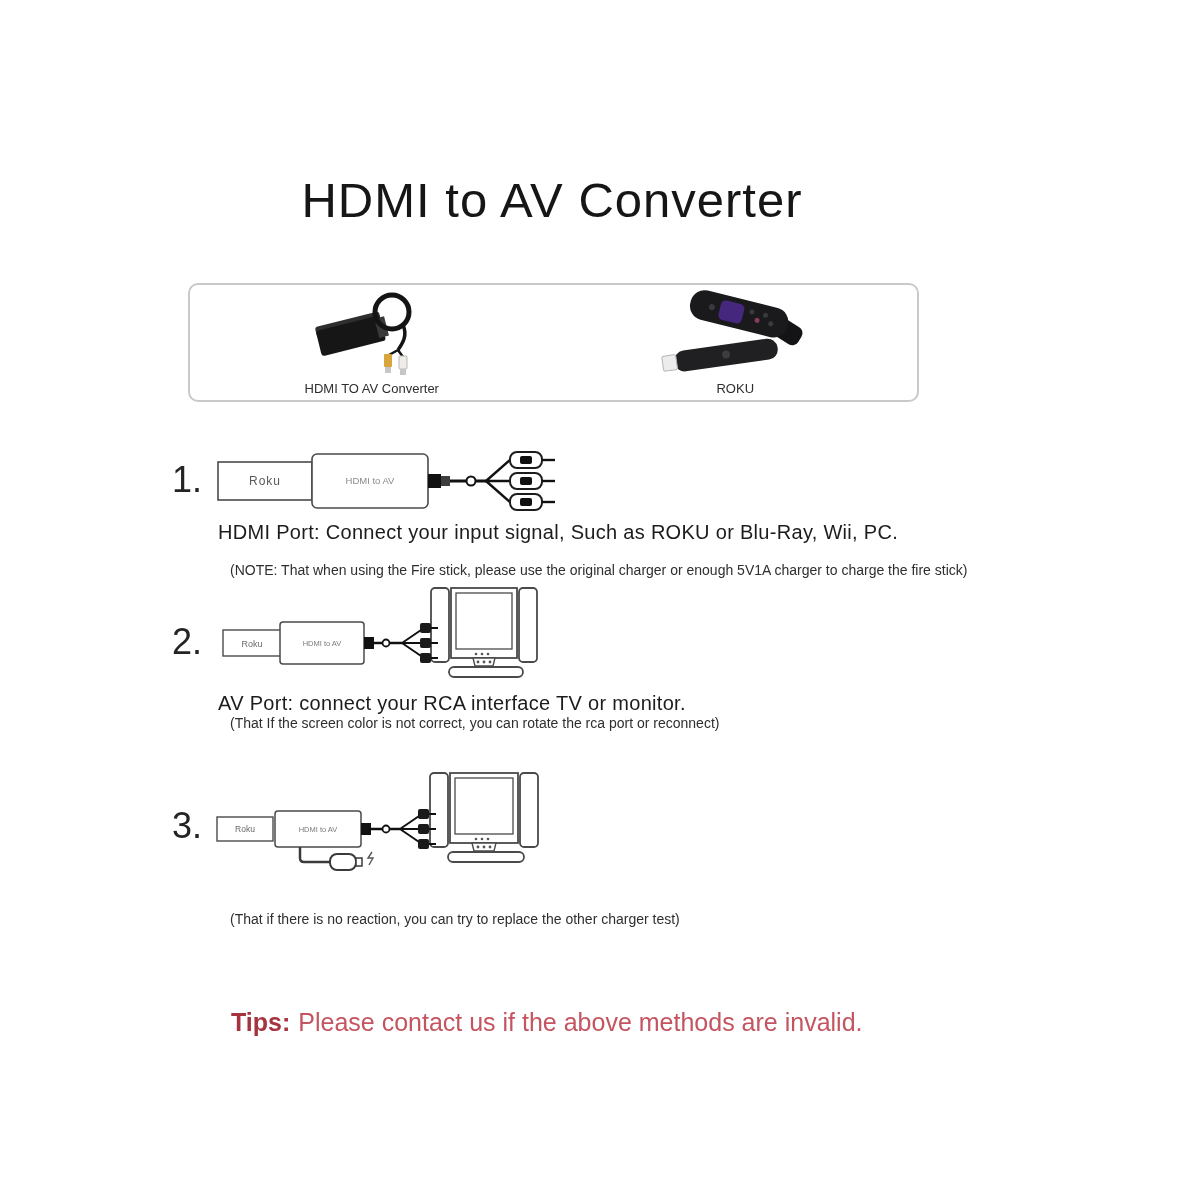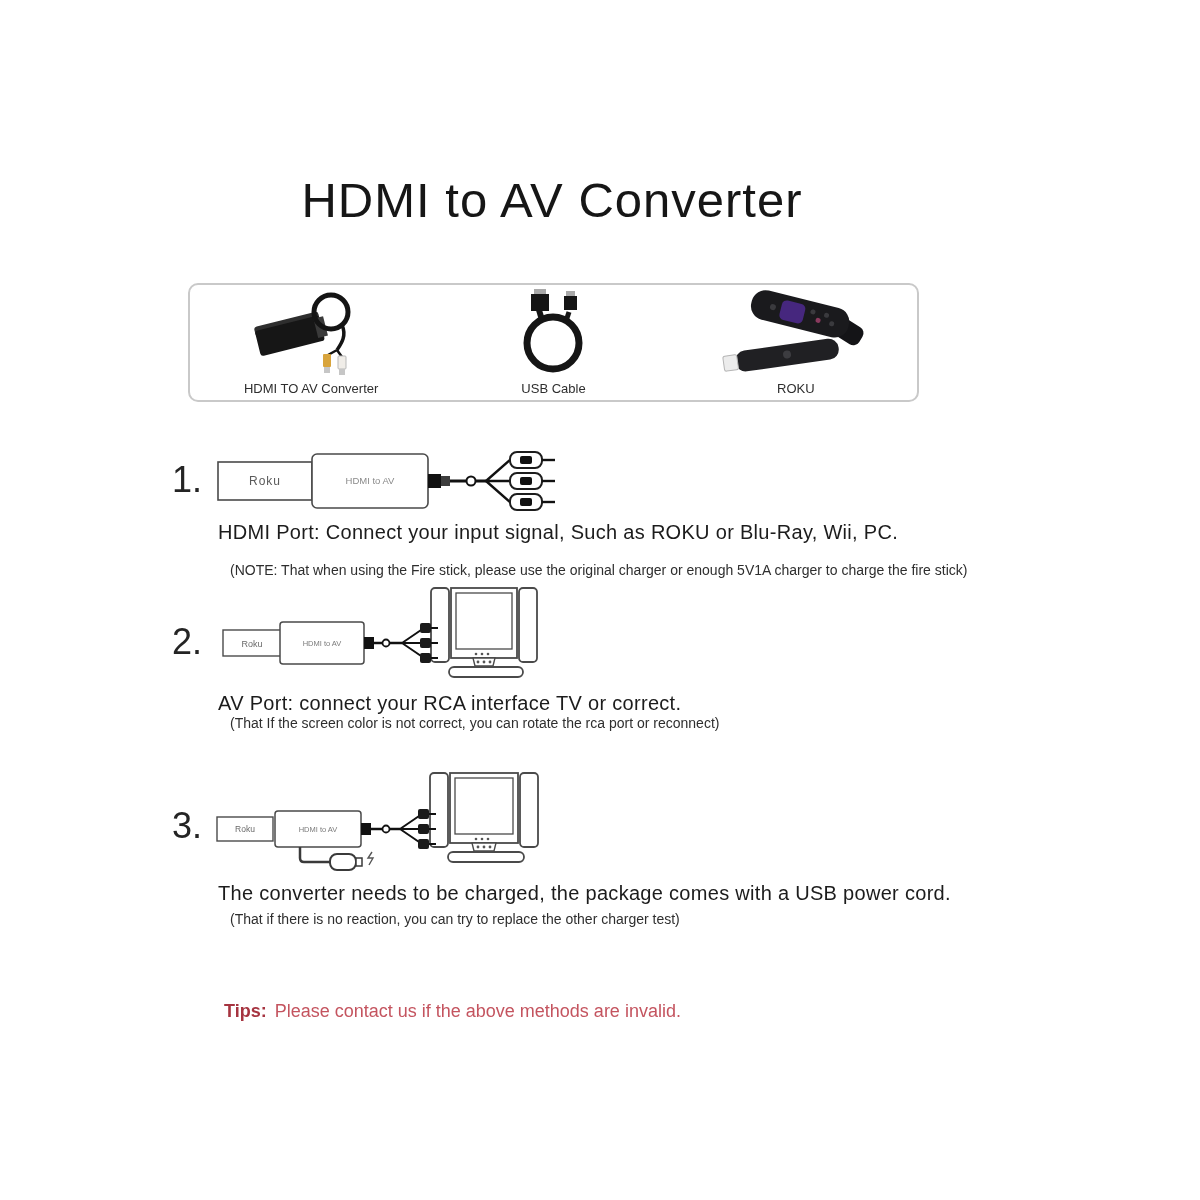--- a/index.html
+++ b/index.html
@@ -17,21 +17,21 @@
     border:2px solid #c9c9c9; border-radius:10px; box-sizing:border-box;
     display:flex; align-items:stretch;
   }
   .product { flex:1; display:flex; flex-direction:column; align-items:center; justify-content:flex-end; padding-bottom:5px; }
   .product .art { flex:1; display:flex; align-items:center; justify-content:center; }
   .plabel { font-size:13px; color:#2e2e2e; line-height:1; }
   .step-num { position:absolute; left:172px; margin:0; font-size:36px; color:#242424; line-height:1; }
   .diagram { position:absolute; }
   .step-heading { position:absolute; left:214px; margin:4px; font-size:20px; letter-spacing:0.3px; color:#1c1c1c; line-height:1.1; }
   .step-note { position:absolute; left:214px; margin:16px; font-size:14px; color:#2e2e2e; line-height:1.1; }
-  .tips { position:absolute; left:214px; top:991px; margin:10px; font-size:18px; color:#c4545f; }
+  .tips { position:absolute; left:214px; top:991px; margin:17px; font-size:25px; color:#c4545f; }
   .tips .tips-label { color:#a63440; font-weight:bold; margin-right:8px; }
   svg text { font-family:"Liberation Sans", sans-serif; }
 </style>
 </head>
 <body>
 
 <div class="canvas">
 
   <h1 class="title">HDMI to AV Converter</h1>
 
@@ -50,34 +50,20 @@
           <path d="M86,62 L77,67 M86,62 L91,69" stroke="#141414" stroke-width="2.5"></path>
           <rect x="72" y="66" width="8" height="13" rx="1" fill="#d8a43c"></rect>
           <rect x="73" y="79" width="6" height="6" fill="#c6c6c6"></rect>
           <rect x="87" y="68" width="8" height="13" rx="1" fill="#f0ede8" stroke="#b9b9b9" stroke-width="1"></rect>
           <rect x="88" y="81" width="6" height="6" fill="#c6c6c6"></rect>
         </svg>
       </div>
       <div class="plabel">HDMI TO AV Converter</div>
     </div>
 
-    <div class="product">
-      <div class="art">
-        <svg width="110" height="92" viewBox="0 0 110 92">
-          <circle cx="55" cy="55" r="26" fill="none" stroke="#151515" stroke-width="7"></circle>
-          <path d="M44,32 L41,22" stroke="#151515" stroke-width="6"></path>
-          <rect x="36" y="1" width="12" height="6" fill="#a9a9a9"></rect>
-          <rect x="33" y="6" width="18" height="17" fill="#151515"></rect>
-          <path d="M68,33 L71,24" stroke="#151515" stroke-width="5"></path>
-          <rect x="68" y="3" width="9" height="6" fill="#a9a9a9"></rect>
-          <rect x="66" y="8" width="13" height="14" fill="#151515"></rect>
-        </svg>
-      </div>
-      <div class="plabel">USB Cable</div>
-    </div>
 
     <div class="product">
       <div class="art">
         <svg width="150" height="92" viewBox="0 0 150 92">
           <rect x="114" y="34" width="28" height="20" rx="7" fill="#141417" transform="rotate(32 128 44)"></rect>
           <g transform="rotate(14 75 30)">
             <rect x="28" y="10" width="100" height="30" rx="14" fill="#1a1a1d"></rect>
             <rect x="58" y="15" width="24" height="20" rx="5" fill="#46277e"></rect>
             <circle cx="50" cy="25" r="3" fill="#3a3a3e"></circle>
             <circle cx="90" cy="20" r="2.5" fill="#3a3a3e"></circle>
@@ -155,21 +141,21 @@
     <path d="M188,69 L210,54 M188,69 L210,69 M188,69 L210,84" fill="none" stroke="#111" stroke-width="2"></path>
     <g>
       <rect x="206" y="49" width="11" height="10" rx="2" fill="#1a1a1a"></rect>
         <line x1="217" y1="54" x2="224" y2="54" stroke="#111" stroke-width="2"></line>
       <rect x="206" y="64" width="11" height="10" rx="2" fill="#1a1a1a"></rect>
         <line x1="217" y1="69" x2="224" y2="69" stroke="#111" stroke-width="2"></line>
       <rect x="206" y="79" width="11" height="10" rx="2" fill="#1a1a1a"></rect>
         <line x1="217" y1="84" x2="224" y2="84" stroke="#111" stroke-width="2"></line>
     </g>
   </svg>
-  <p class="step-heading" style="top:688px">AV Port: connect your RCA interface TV or correct.</p>
+  <p class="step-heading" style="top:688px">AV Port: connect your RCA interface TV or monitor.</p>
   <p class="step-note" style="top:700px">(That If the screen color is not correct, you can rotate the rca port or reconnect)</p>
 
   <p class="step-num" style="top:808px">3.</p>
   <svg class="diagram" style="left:214px;top:764px" width="340" height="114" viewBox="0 0 340 114">
     <g>
       <rect x="216" y="9" width="18" height="74" rx="4" fill="#fff" stroke="#4a4a4a" stroke-width="1.8"></rect>
       <rect x="236" y="9" width="68" height="70" fill="#fff" stroke="#4a4a4a" stroke-width="1.8"></rect>
       <rect x="241" y="14" width="58" height="56" fill="#fff" stroke="#4a4a4a" stroke-width="1.3"></rect>
       <circle cx="262" cy="75" r="1.3" fill="#555"></circle>
         <circle cx="268" cy="75" r="1.3" fill="#555"></circle>
@@ -198,18 +184,17 @@
       <rect x="204" y="75" width="11" height="10" rx="2" fill="#1a1a1a"></rect>
         <line x1="215" y1="80" x2="222" y2="80" stroke="#111" stroke-width="2"></line>
     </g>
     <g>
       <path d="M86,83 L86,94 Q86,98 90,98 L116,98" fill="none" stroke="#3a3a3a" stroke-width="2.5"></path>
       <rect x="116" y="90" width="26" height="16" rx="7" fill="#fff" stroke="#3a3a3a" stroke-width="2"></rect>
       <rect x="142" y="94" width="6" height="8" fill="#fff" stroke="#3a3a3a" stroke-width="1.5"></rect>
       <path d="M158,88 l-4,6 h5 l-4,7" fill="none" stroke="#555" stroke-width="1.4"></path>
     </g>
   </svg>
-  <p class="step-heading" style="top:878px">The converter needs to be charged, the package comes with a USB power cord.</p>
   <p class="step-note" style="top:896px">(That if there is no reaction, you can try to replace the other charger test)</p>
 
   <p class="tips"><span class="tips-label">Tips:</span><span>Please contact us if the above methods are invalid.</span></p>
 
 </div>
 
 </body></html>

